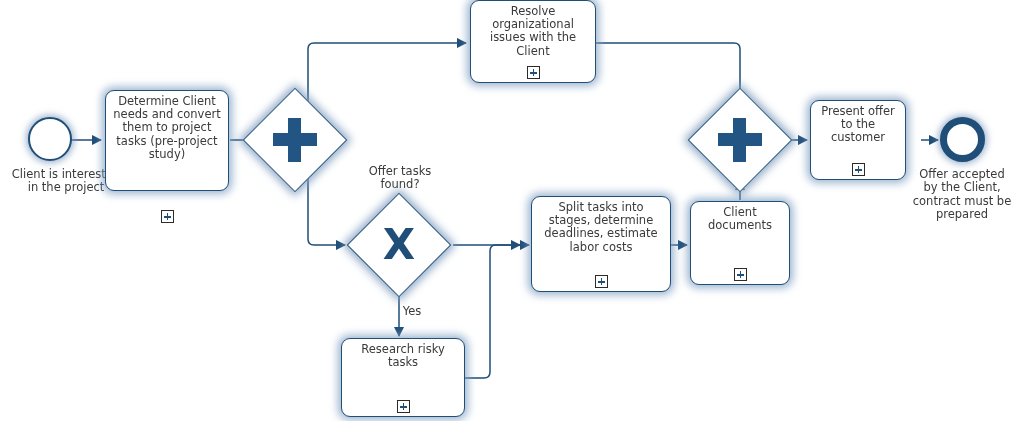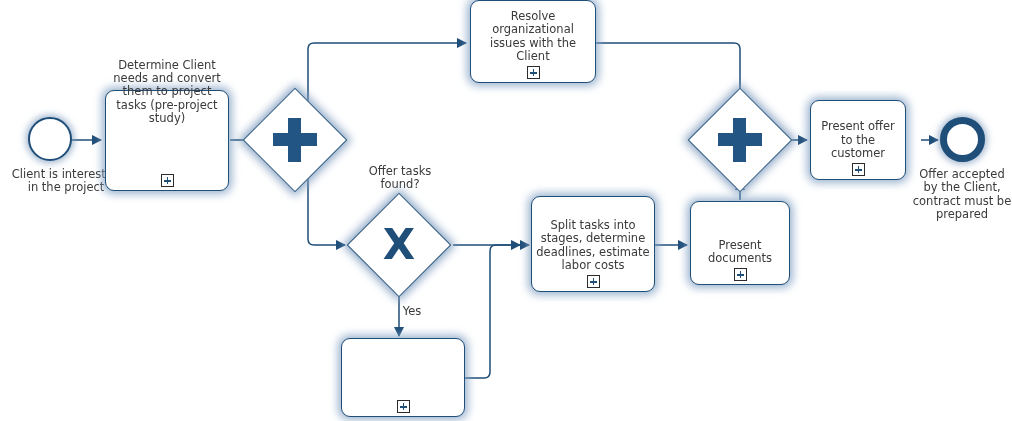--- a/index.html
+++ b/index.html
@@ -44,21 +44,21 @@
   .task {
     position: absolute;
     box-sizing: border-box;
     background: #ffffff;
     border: 1.6px solid #1F4E79;
     border-radius: 9px;
     box-shadow: 0 0 8px 2.5px rgba(133,163,196,0.8);
     display: flex;
     flex-direction: column;
     align-items: center;
-    justify-content: flex-end;
+    justify-content: space-between;
     padding: 4px 4px 3px 4px;
   }
   .task .tlabel {
     color: #3a3a3a;
     font-size: 11.5px;
     line-height: 13.2px;
     text-align: center;
     width: 100%;
   }
   .task .marker {
@@ -201,31 +201,32 @@
 
   <div style="position:absolute; left:362px; top:208px; width:74px; height:74px;">
     <div class="gateway" style="left:0; top:0;"></div>
     <div class="gw-glyph" style="left:-15px; top:-15px;">
       <span class="xmark">X</span>
     </div>
   </div>
 
   <div class="flabel" style="left:382px; top:305px; width:60px;">Yes</div>
 
-  <div class="task" style="left:531px; top:196px; width:124px; height:96px;">
+  <div class="task" style="left:531px; top:196px; width:140px; height:96px;">
     <div class="tlabel">Split tasks into stages, determine deadlines, estimate labor costs</div>
     <div class="marker"></div>
   </div>
 
   <div class="task" style="left:690px; top:201px; width:100px; height:84px;">
-    <div class="tlabel">Present documents</div>
+    <div class="tlabel">Client documents</div>
     <div class="marker"></div>
   </div>
 
   <div class="task" style="left:341px; top:338px; width:124px; height:79px;">
+    <div class="tlabel">Research risky tasks</div>
     <div class="marker"></div>
   </div>
 
   <div style="position:absolute; left:703px; top:103px; width:74px; height:74px;">
     <div class="gateway" style="left:0; top:0;"></div>
     <div class="gw-glyph" style="left:-15px; top:-15px;">
       <span class="plus"></span>
     </div>
   </div>
 

